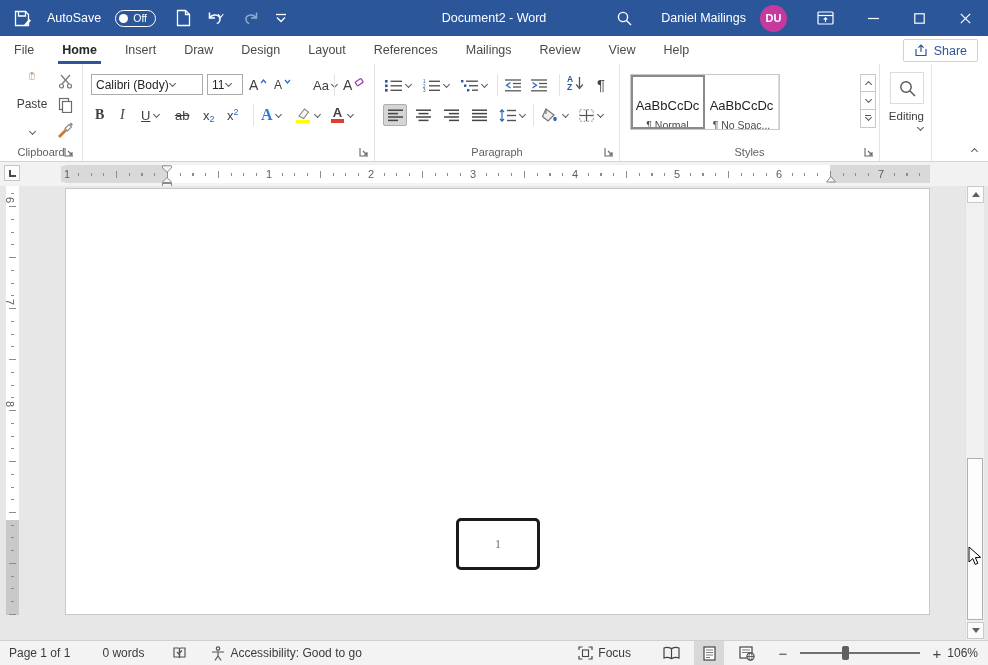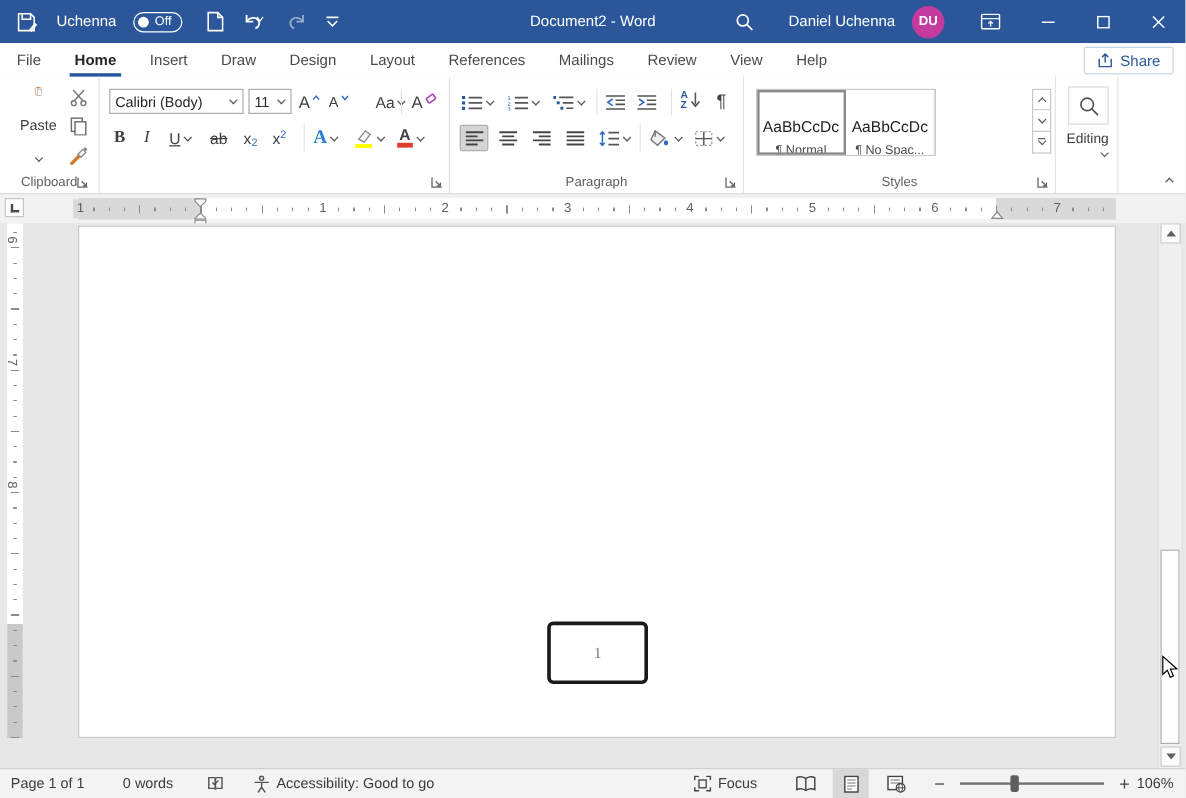--- a/index.html
+++ b/index.html
@@ -29,21 +29,21 @@
   
   .ribbon { position:absolute; left:0; top:64px; width:988px; height:98px; background:#fff; border-bottom:1px solid #d5d5d5; }
   .group { position:absolute; top:0; height:97px; border-right:1px solid #e3e3e3; }
   .group-label { position:absolute; bottom:3px; left:0; right:0; text-align:center; font-size:11px; color:#5f5f5f; }
   .launcher { position:absolute; bottom:4px; right:4px; width:11px; height:11px; }
   .rbtn { position:absolute; display:flex; align-items:center; height:22px; gap:2px; color:#404040; }
   .rdiv { position:absolute; width:1px; background:#e3e3e3; }
   .chev { width:8px; height:8px; display:inline-flex; align-items:center; justify-content:center; flex:none; }
   .chev::before { content:""; width:4px; height:4px; border-right:1.2px solid #5a5a5a; border-bottom:1.2px solid #5a5a5a; transform:rotate(45deg); margin-top:-2px; }
   .chev.up::before { transform:rotate(-135deg); margin-top:2px; }
-  .combo { position:absolute; height:21px; background:#fff; border:1px solid #ababab; display:flex; align-items:center; justify-content:space-between; padding:0 4px; font-size:12px; color:#262626; }
+  .combo { position:absolute; height:21px; background:#fff; border:1px solid #ababab; display:flex; align-items:center; justify-content:flex-start; padding:0 4px; font-size:12px; color:#262626; }
   .selbg { background:#d5d5d5; border-radius:2px; }
   .stylecard { width:74px; height:54px; background:#fff; border-right:1px solid #dcdcdc; display:flex; flex-direction:column; align-items:center; overflow:hidden; }
   .stylecard .sample { font-size:13px; color:#1f1f1f; margin-top:23px; white-space:nowrap; }
   .stylecard .sname { font-size:10.5px; color:#4a4a4a; margin-top:6px; white-space:nowrap; }
   .galbtn { width:16px; height:18px; border:1px solid #c8c8c8; border-top:none; background:#fff; display:flex; align-items:center; justify-content:center; }
   .galbtn:first-child { border-top:1px solid #c8c8c8; }
 
   
   .rulerrow { position:absolute; left:0; top:162px; width:988px; height:24px; background:#f2f2f2; }
   .tabsel { position:absolute; left:4px; top:3px; width:16px; height:16px; background:#fdfdfd; border:1px solid #c6c6c6; display:flex; align-items:center; justify-content:center; }
@@ -92,21 +92,21 @@
 
 <div class="titlebar">
   <div class="tb-left">
     <span class="tb-icon">
       <svg width="19" height="17" viewBox="0 0 19 17">
           <path d="M1.5 1.5 h10 l3 3 v11 h-13 z" fill="none" stroke="#fff" stroke-width="1.3"></path>
           <path d="M4.5 1.5 v4.5 h7 v-4.5" fill="none" stroke="#fff" stroke-width="1.3"></path>
           <path d="M10 15 l5-6 2 1.6-5 6z" fill="#fff"></path>
         </svg>
     </span>
-    <span class="tb-label">Uchenna</span>
+    <span class="tb-label">AutoSave</span>
     <span class="toggle-pill">
       <span class="toggle-dot"></span>
       <span class="toggle-txt">Off</span>
     </span>
     <span class="tb-icon" style="margin-left:6px">
       <svg width="15" height="18" viewBox="0 0 15 18">
           <path d="M1.5 1.5 h8 l4 4 v11 h-12 z" fill="none" stroke="#fff" stroke-width="1.3"></path>
           <path d="M9.5 1.5 v4 h4" fill="none" stroke="#fff" stroke-width="1.3"></path>
         </svg>
     </span>
@@ -133,21 +133,21 @@
     </span>
   </div>
   <div class="tb-title">Document2 - Word</div>
   <div class="tb-right">
     <span class="tb-icon" style="margin-right:28px">
       <svg width="17" height="17" viewBox="0 0 17 17">
           <circle cx="7" cy="7" r="4.6" fill="none" stroke="#fff" stroke-width="1.4"></circle>
           <line x1="10.5" y1="10.5" x2="15" y2="15" stroke="#fff" stroke-width="1.4"></line>
         </svg>
     </span>
-    <span class="tb-label">Daniel Uchenna</span>
+    <span class="tb-label">Daniel Mailings</span>
     <span class="avatar">DU</span>
     <span class="tb-icon" style="margin:0 16px">
       <svg width="17" height="14" viewBox="0 0 17 14">
           <rect x="1" y="1" width="15" height="12" rx="1" fill="none" stroke="#fff" stroke-width="1.2"></rect>
           <line x1="1" y1="4.5" x2="16" y2="4.5" stroke="#fff" stroke-width="1.2"></line>
           <path d="M8.5 11 V7 M6.7 8.6 L8.5 6.8 L10.3 8.6" fill="none" stroke="#fff" stroke-width="1.1"></path>
         </svg>
     </span>
     <span class="winbtn">
       <svg width="11" height="11" viewBox="0 0 11 11">

